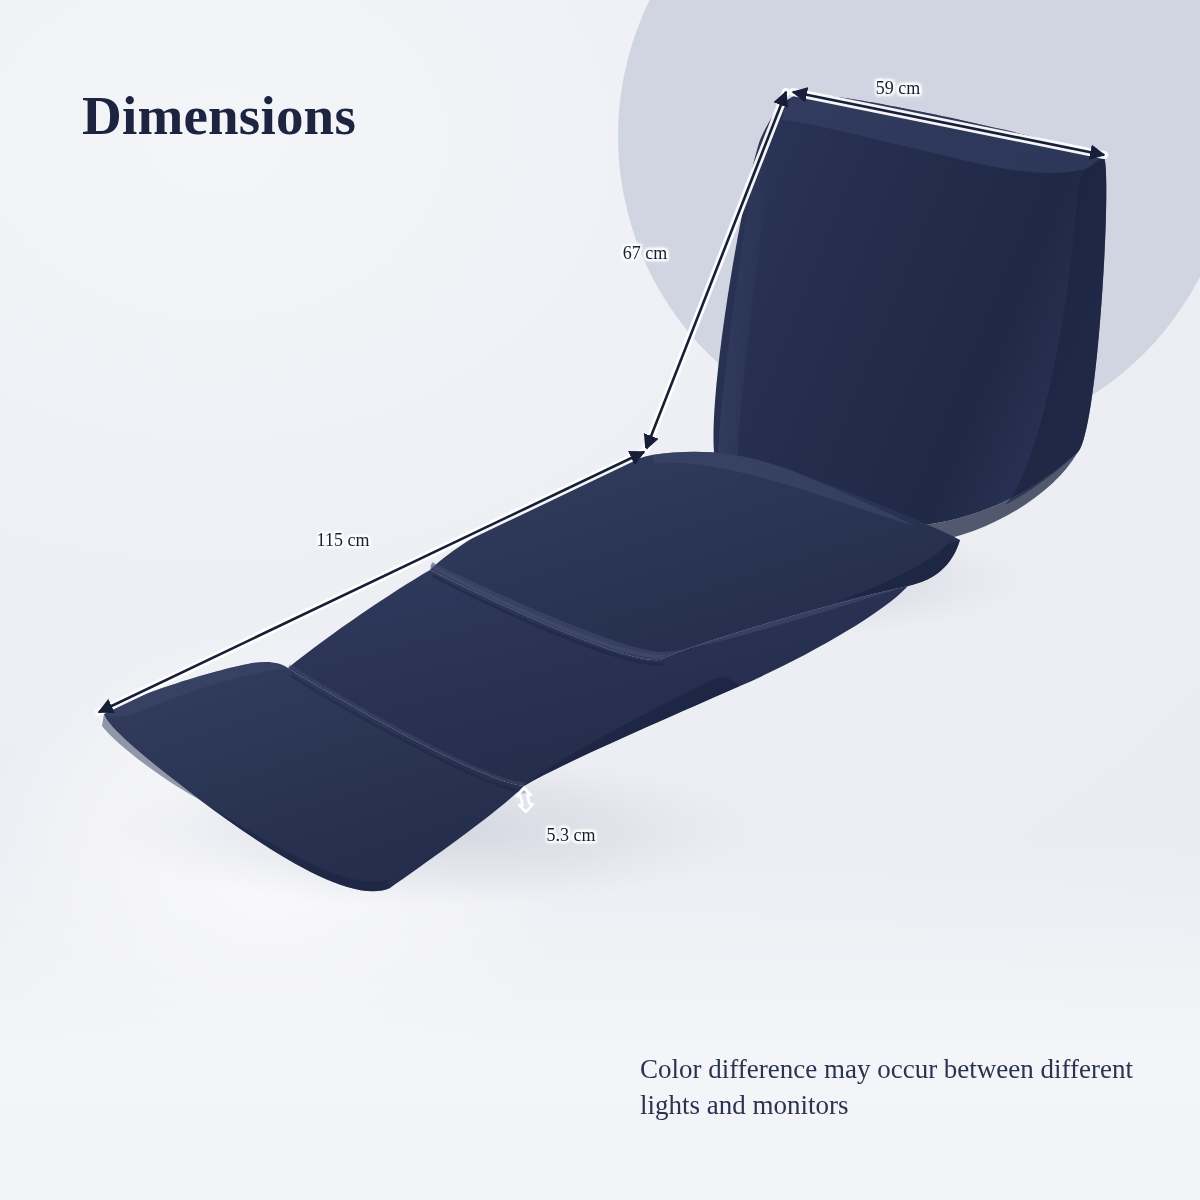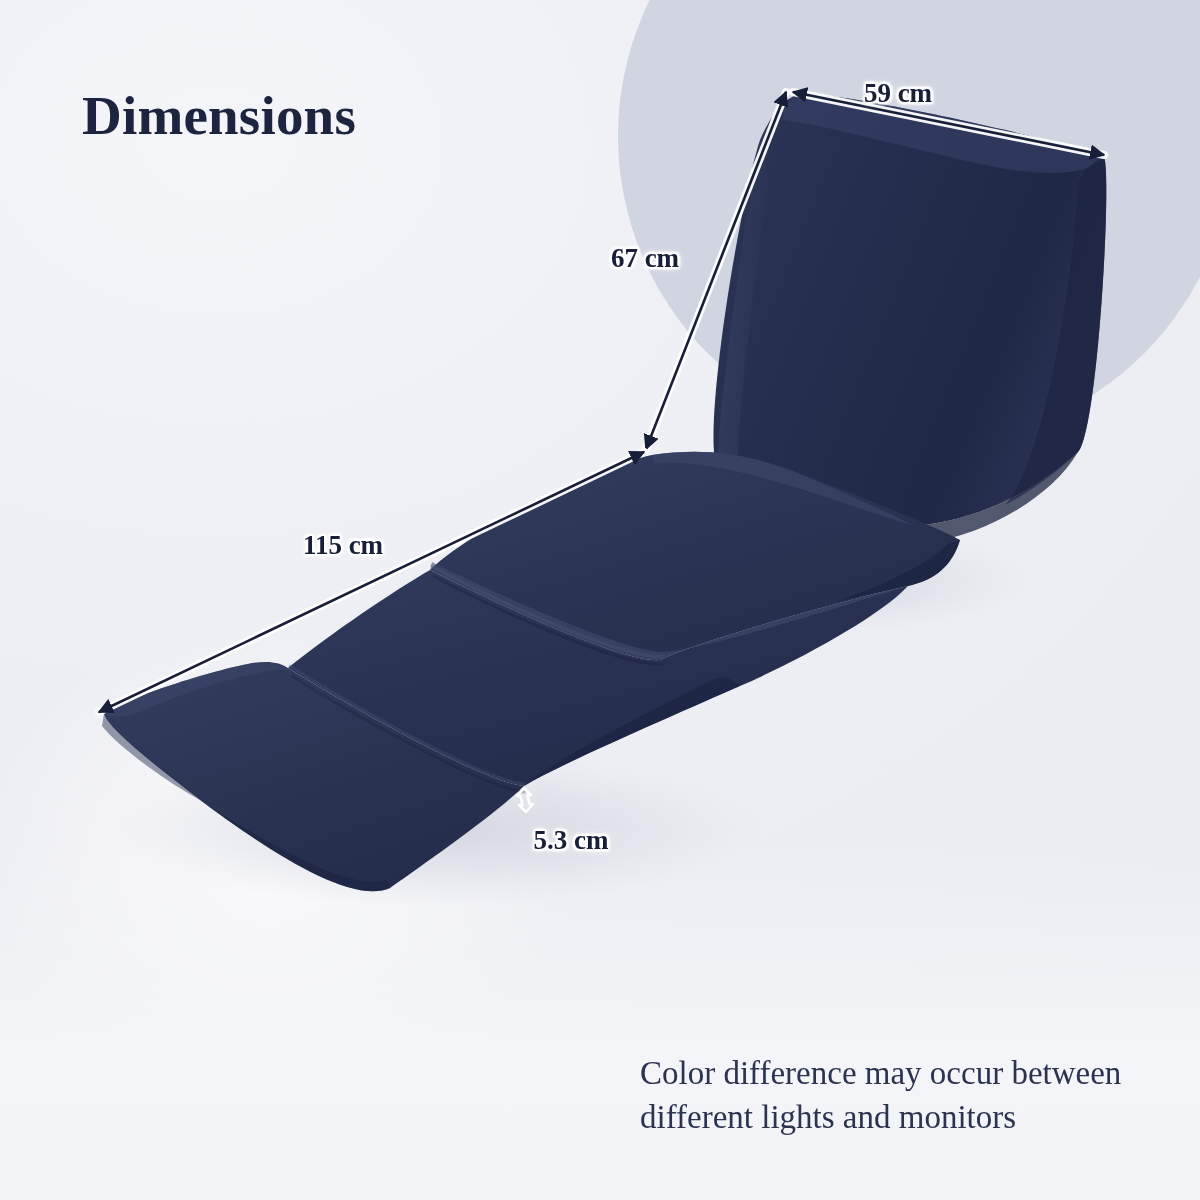--- a/index.html
+++ b/index.html
@@ -58,31 +58,31 @@
     font-weight: 700;
     letter-spacing: .2px;
     color: #1d2440;
     white-space: nowrap;
   }
   .disclaimer {
     position: absolute;
     left: 640px;
     top: 1052px;
     width: 530px;
-    font-size: 33px;
+    font-size: 27px;
     line-height: 1.32;
     color: #2b3350;
     font-weight: 400;
   }
 
   
   .dim-label {
     position: absolute;
-    font-size: 27px;
-    font-weight: 700;
+    font-size: 18px;
+    font-weight: 400;
     color: #171e38;
     white-space: nowrap;
     text-shadow:
       -2px 0 2px #fff, 2px 0 2px #fff, 0 -2px 2px #fff, 0 2px 2px #fff,
       -2px -2px 2px #fff, 2px -2px 2px #fff, -2px 2px 2px #fff, 2px 2px 2px #fff,
       0 0 6px #fff, 0 0 9px #fff;
   }
   #label-59  { left: 898px; top: 78px;  transform: translateX(-50%); }
   #label-67  { left: 645px; top: 243px; transform: translateX(-50%); }
   #label-115 { left: 343px; top: 530px; transform: translateX(-50%); }

